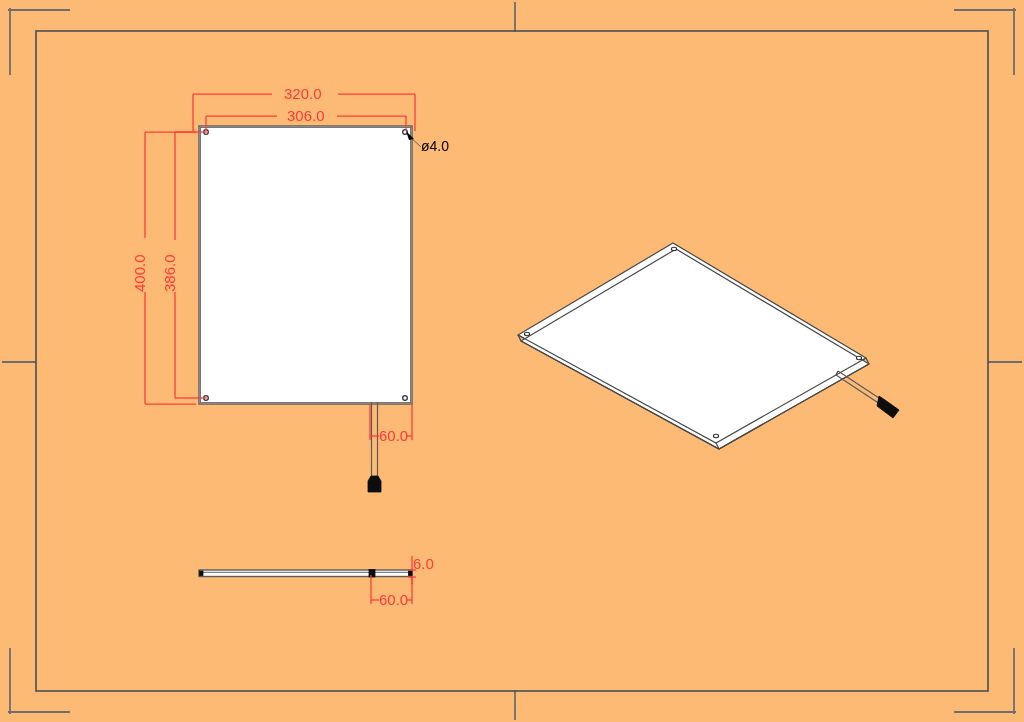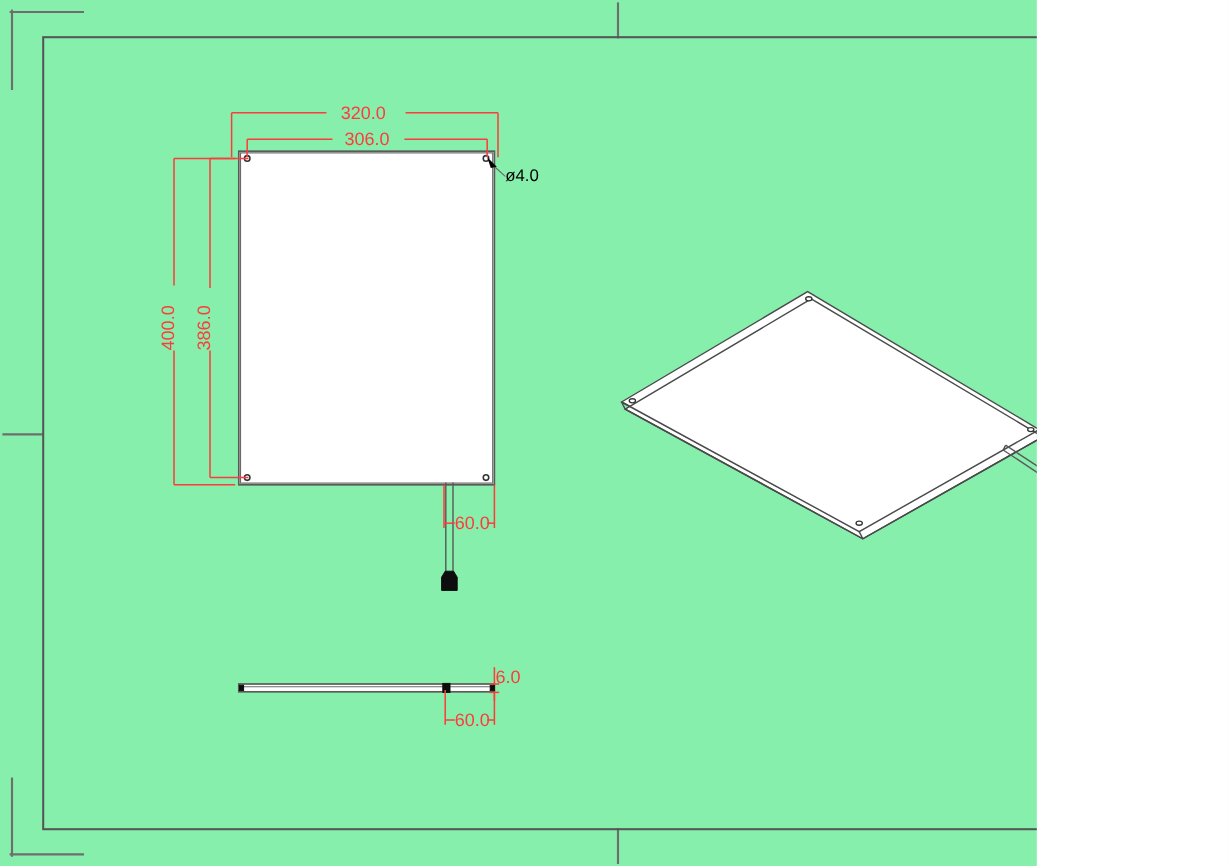--- a/index.html
+++ b/index.html
@@ -6,23 +6,23 @@
   html, body {
     margin: 0;
     padding: 0;
     background: #ffffff;
   }
   body {
     font-family: "Liberation Sans", sans-serif;
   }
   #stage {
     position: relative;
-    width: 864px;
+    width: 1024px;
     height: 722px;
-    background: #86efac;
+    background: #fdba74;
     overflow: hidden;
   }
   #stage svg {
     position: absolute;
     top: 0;
     left: 0;
     display: block;
   }
   .frame-line-dark {
     stroke: #555555;

